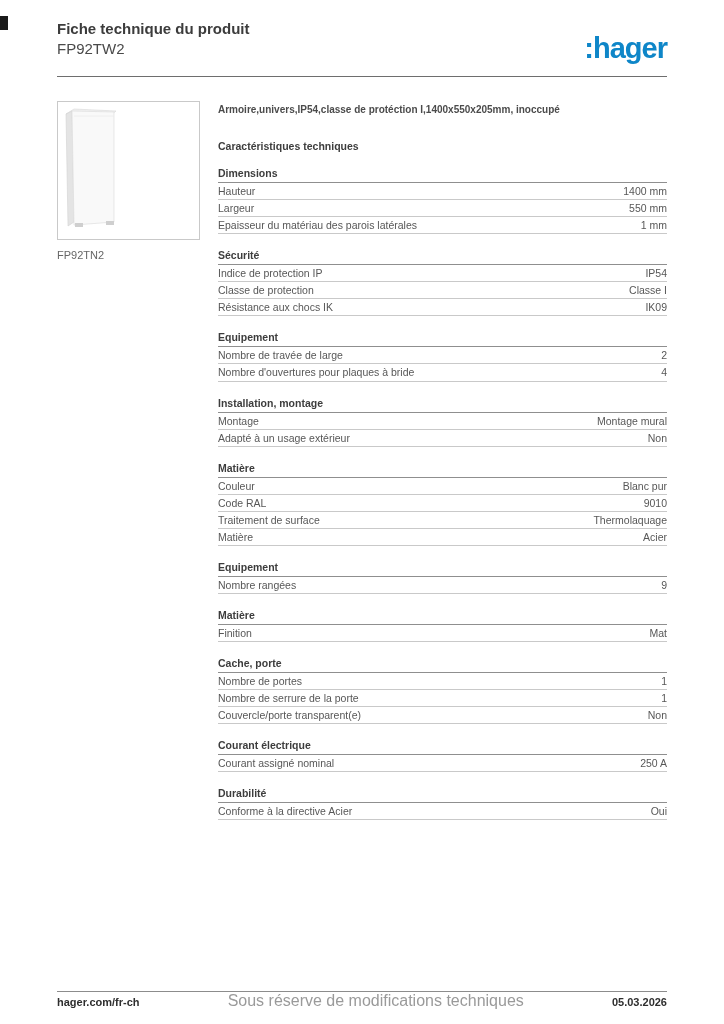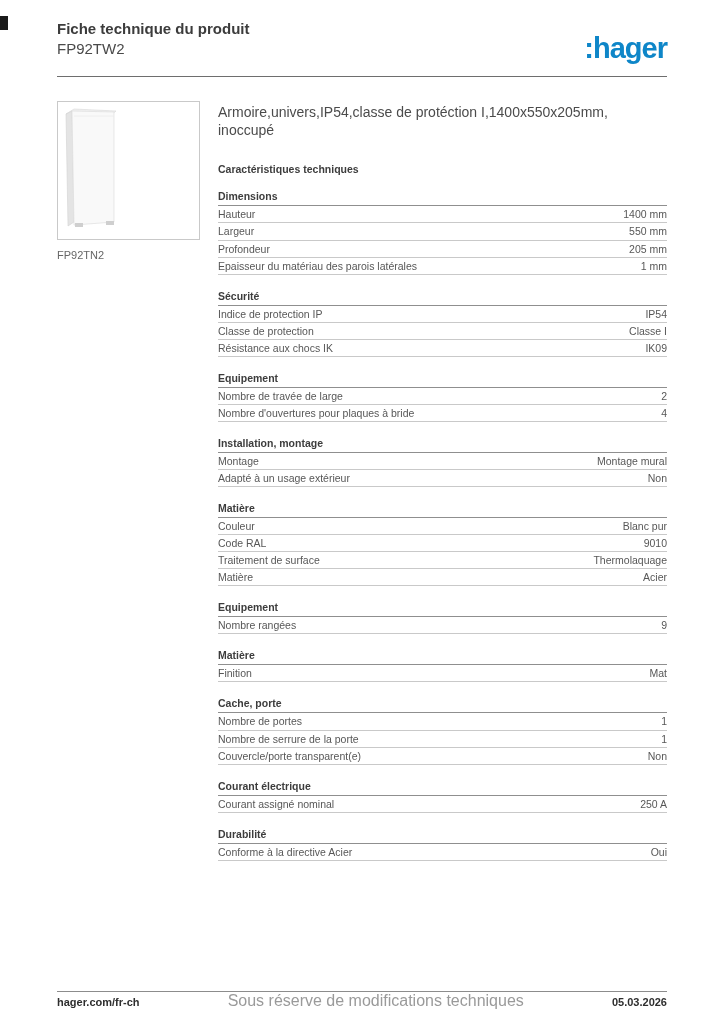--- a/index.html
+++ b/index.html
@@ -16,21 +16,21 @@
   .logo{font-size:29px;font-weight:bold;letter-spacing:-1px;line-height:1;margin-top:14px;}
   .header-rule{margin:13px 57px 0;border-top:1px solid #6e6e6e;height:0;}
 
   
   .main{display:flex;margin:24px 57px 0;gap:18px;}
   .figure-col{width:143px;flex:0 0 143px;}
   .imgbox{width:141px;height:137px;border:1px solid #c9c9c9;background:#ffffff;}
   .img-caption{margin-top:9px;font-size:11px;color:#666666;}
 
   .content-col{flex:1;min-width:0;}
-  .description{font-size:14px;font-weight:normal;color:#4b4b4b;margin-top:2px;line-height:1.3;}
+  .description{font-size:10px;font-weight:bold;color:#4b4b4b;margin-top:2px;line-height:1.3;}
   .char-heading{font-size:10.5px;font-weight:bold;color:#3d3d3d;margin-top:24px;}
 
   .spec-section{margin-top:15px;}
   .spec-title{font-size:10.5px;font-weight:bold;color:#3d3d3d;padding-bottom:3px;border-bottom:1px solid #8f8f8f;}
   .spec-row{display:flex;justify-content:space-between;align-items:flex-end;font-size:10.5px;color:#575757;padding:2px 0 2px;border-bottom:1px solid #c9c9c9;line-height:1.15;}
   .spec-row .lbl{text-align:left;padding-right:10px;}
   .spec-row .val{text-align:right;white-space:nowrap;}
 
   
   .footer{position:absolute;left:57px;right:57px;bottom:14px;border-top:1px solid #8c8c8c;display:flex;justify-content:space-between;align-items:baseline;}
@@ -81,24 +81,20 @@
   <div class="spec-row">
     <span class="lbl">Hauteur</span>
     <span class="val">1400 mm</span>
   </div>
 
   <div class="spec-row">
     <span class="lbl">Largeur</span>
     <span class="val">550 mm</span>
   </div>
 
-  <div class="spec-row">
-    <span class="lbl">Profondeur</span>
-    <span class="val">205 mm</span>
-  </div>
 
   <div class="spec-row">
     <span class="lbl">Epaisseur du matériau des parois latérales</span>
     <span class="val">1 mm</span>
   </div>
 </div>
   </div>
 
   <div class="spec-section">
     <div class="spec-title">Sécurité</div>

